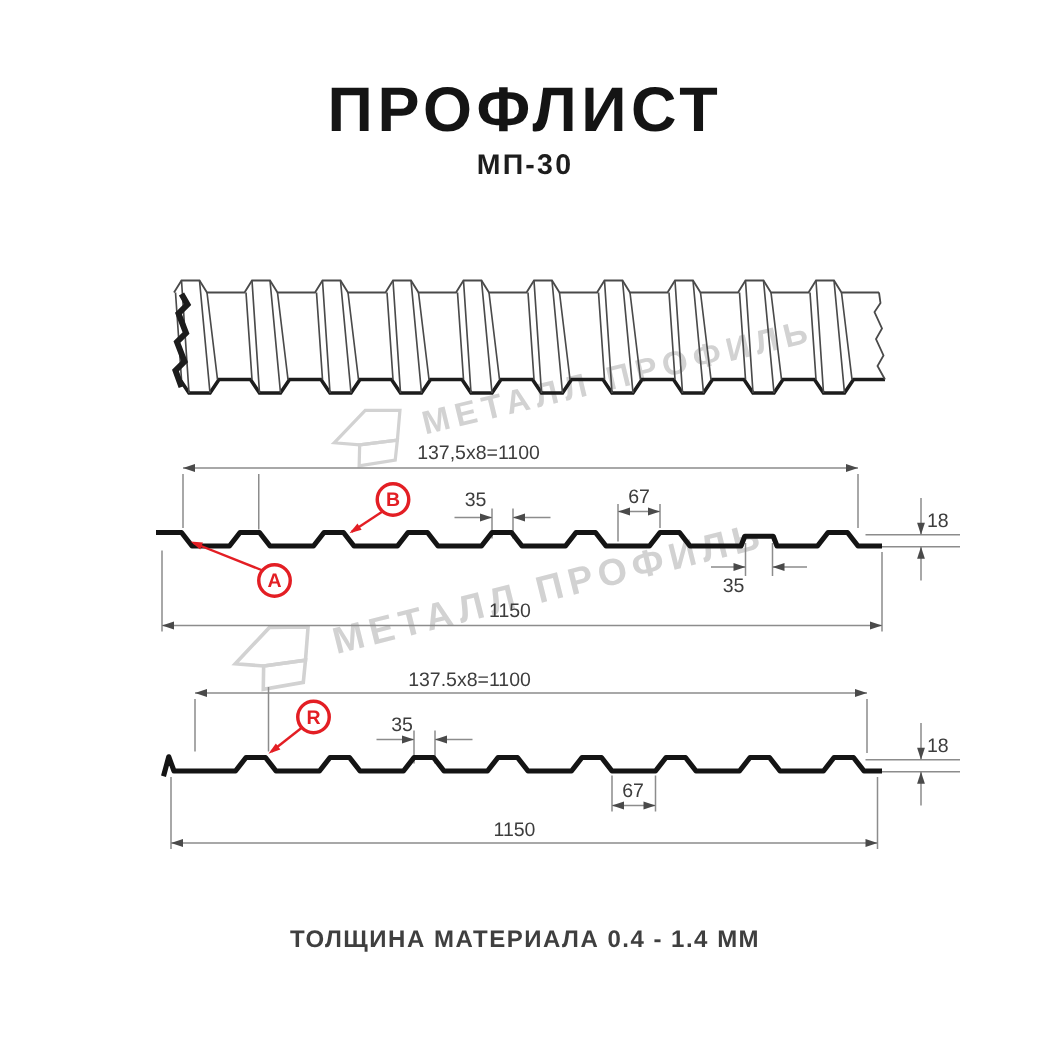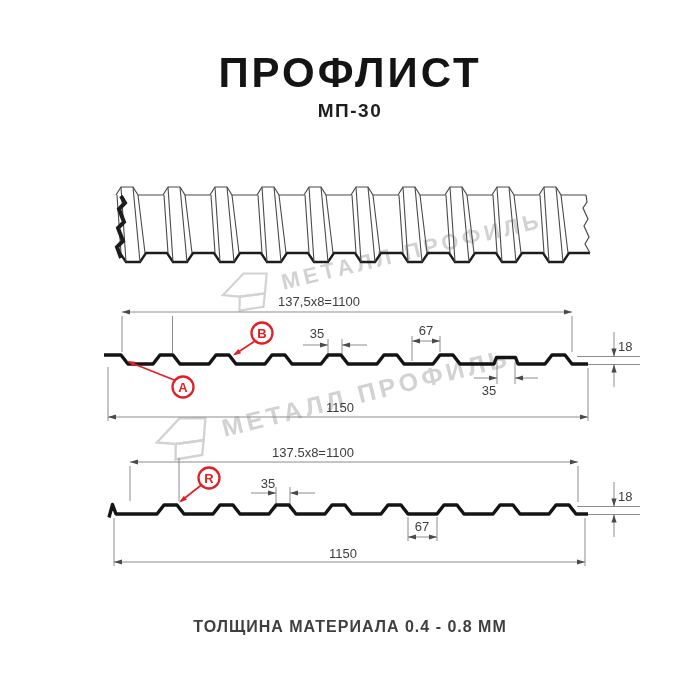--- a/index.html
+++ b/index.html
@@ -151,14 +151,14 @@
       <text class="dimtxt" x="343" y="557.5" text-anchor="middle">1150</text>
       <g>
         <line x1="202" y1="484.5" x2="181" y2="501" stroke="#e31e24" stroke-width="1.6"></line>
         <path d="M179,502.5 L183.9,495.7 L186.9,499.7 z" fill="#e31e24"></path>
         <circle cx="209" cy="478" r="10.5" fill="none" stroke="#e31e24" stroke-width="2.3"></circle>
         <text class="mark" x="209" y="482.5" text-anchor="middle">R</text>
       </g>
     </g>
   </svg>
 
-  <div class="footer">ТОЛЩИНА МАТЕРИАЛА 0.4 - 0.8 ММ</div>
+  <div class="footer">ТОЛЩИНА МАТЕРИАЛА 0.4 - 1.4 ММ</div>
 </div>
 
 </body></html>

